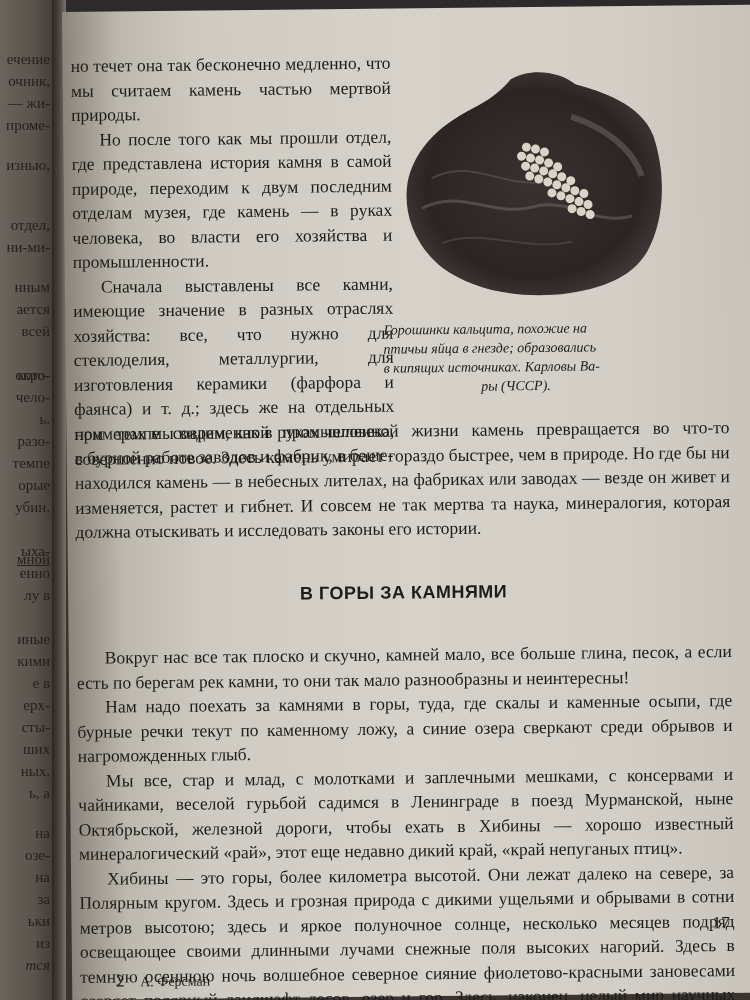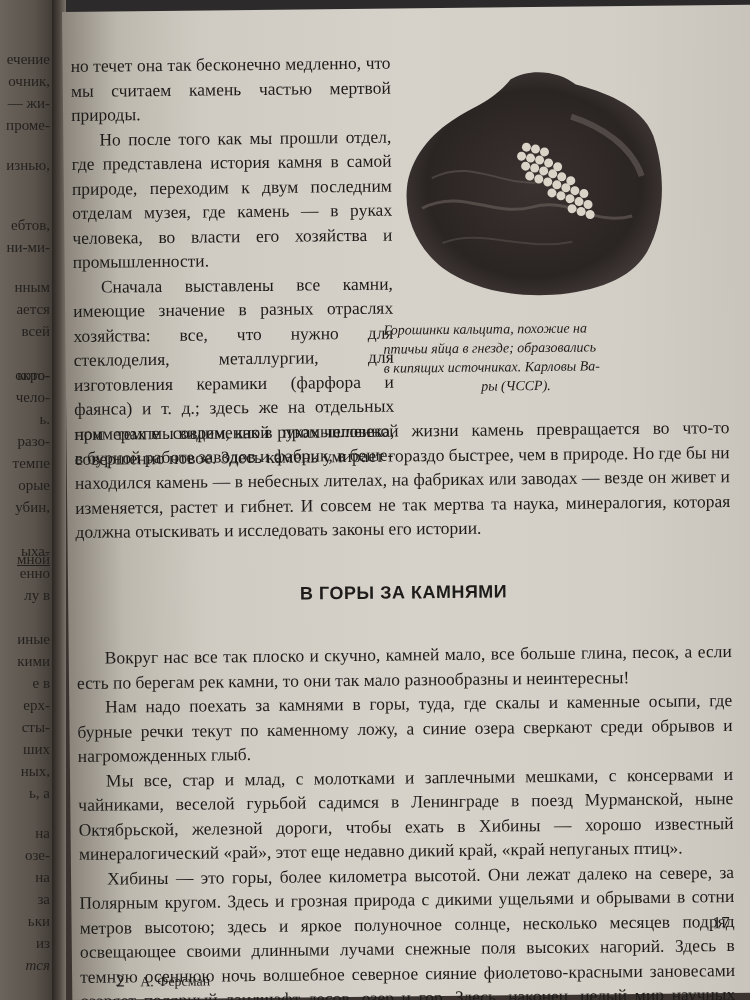--- a/index.html
+++ b/index.html
@@ -73,21 +73,21 @@
 <body>
 
 <div class="bg-top"></div>
 
 <div class="left-page" id="leftPage">
     <div class="frag" style="top: 52px;">ечение</div>
     <div class="frag" style="top: 74px;">очник,</div>
     <div class="frag" style="top: 96px;">— жи-</div>
     <div class="frag" style="top: 118px;">проме-</div>
     <div class="frag" style="top: 158px;">изнью,</div>
-    <div class="frag" style="top: 218px;">ебтов,</div>
+    <div class="frag" style="top: 218px;">отдел,</div>
     <div class="frag" style="top: 240px;">ни-ми-</div>
     <div class="frag" style="top: 280px;">нным</div>
     <div class="frag" style="top: 302px;">ается</div>
     <div class="frag" style="top: 324px;">всей</div>
     <div class="frag" style="top: 346px; margin-top: 22px;">кото-</div>
     <div class="frag" style="top: 368px;">окро-</div>
     <div class="frag" style="top: 390px;">чело-</div>
     <div class="frag" style="top: 412px;">ь.</div>
     <div class="frag" style="top: 434px;">разо-</div>
     <div class="frag" style="top: 456px;">темпе</div>

